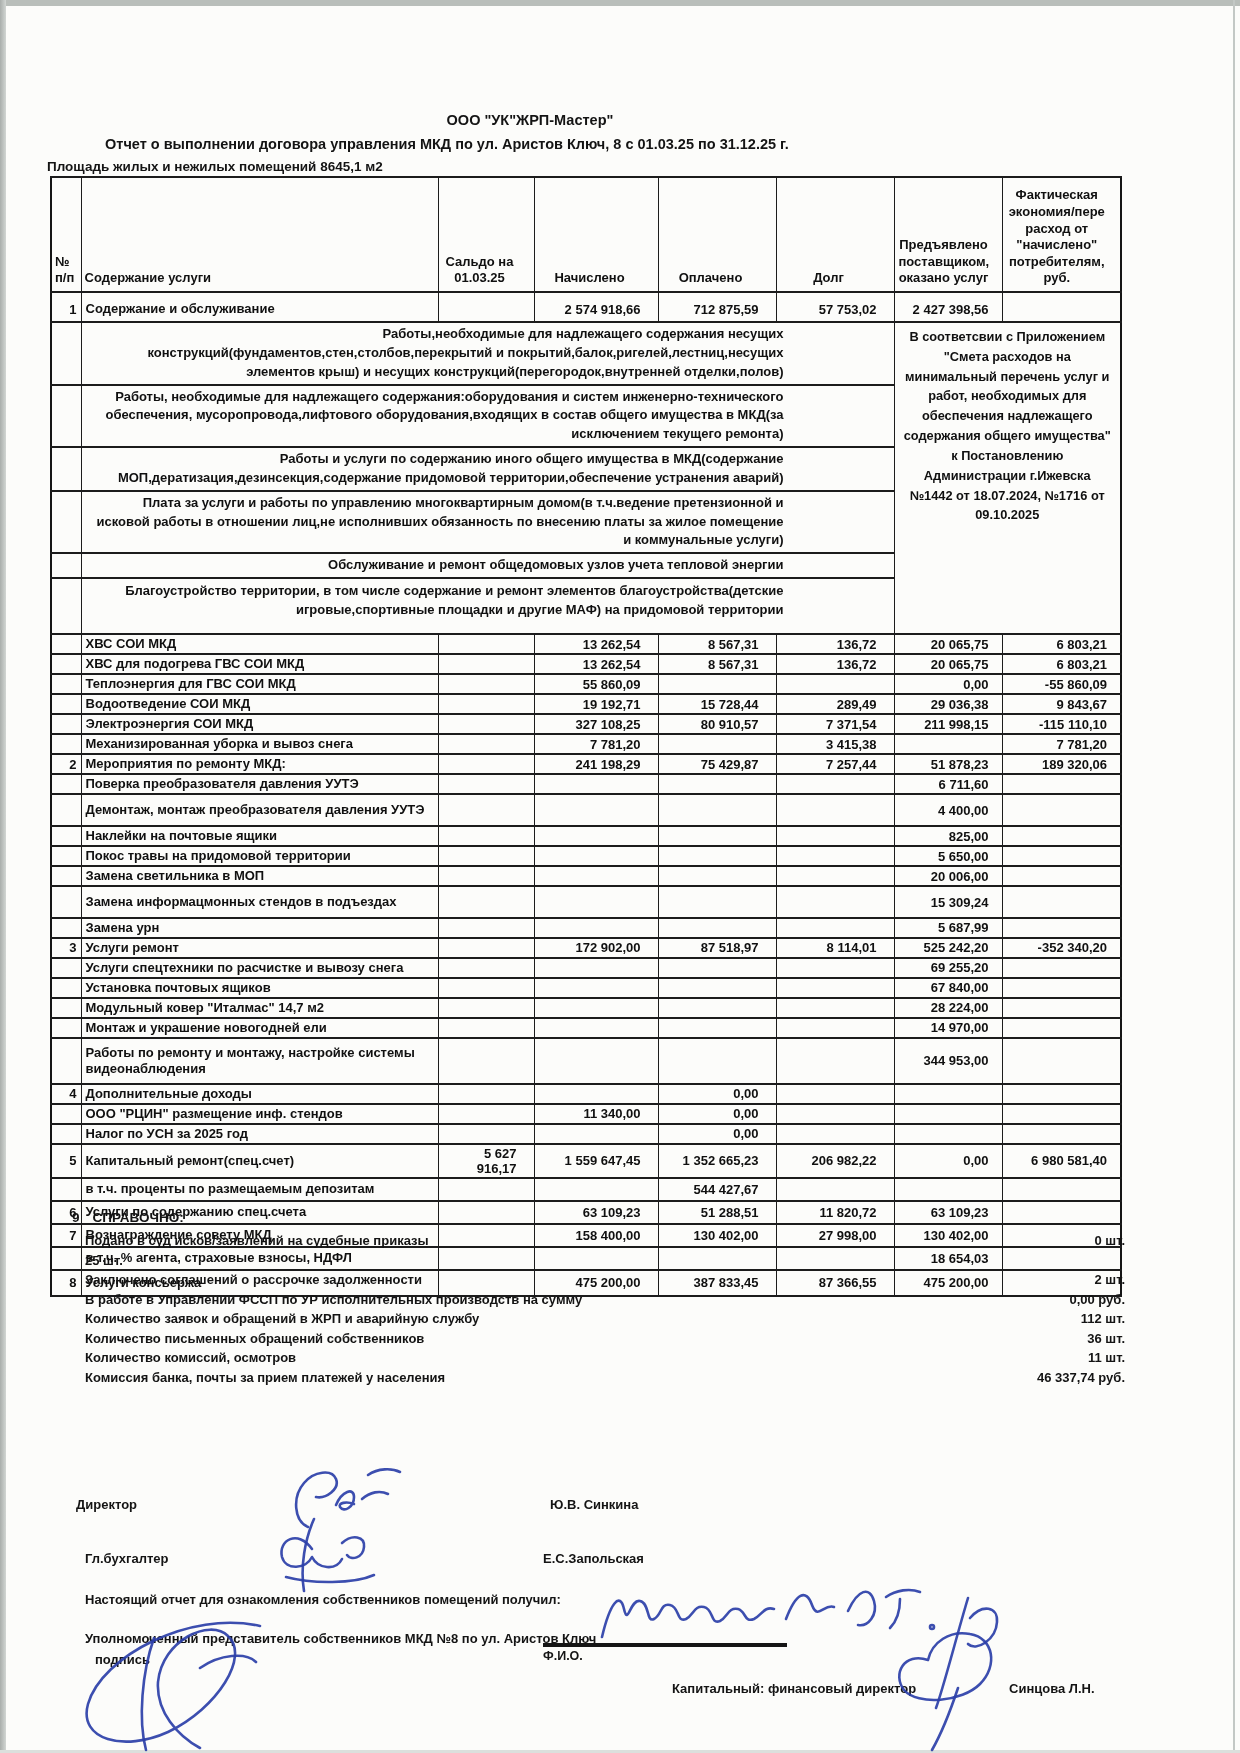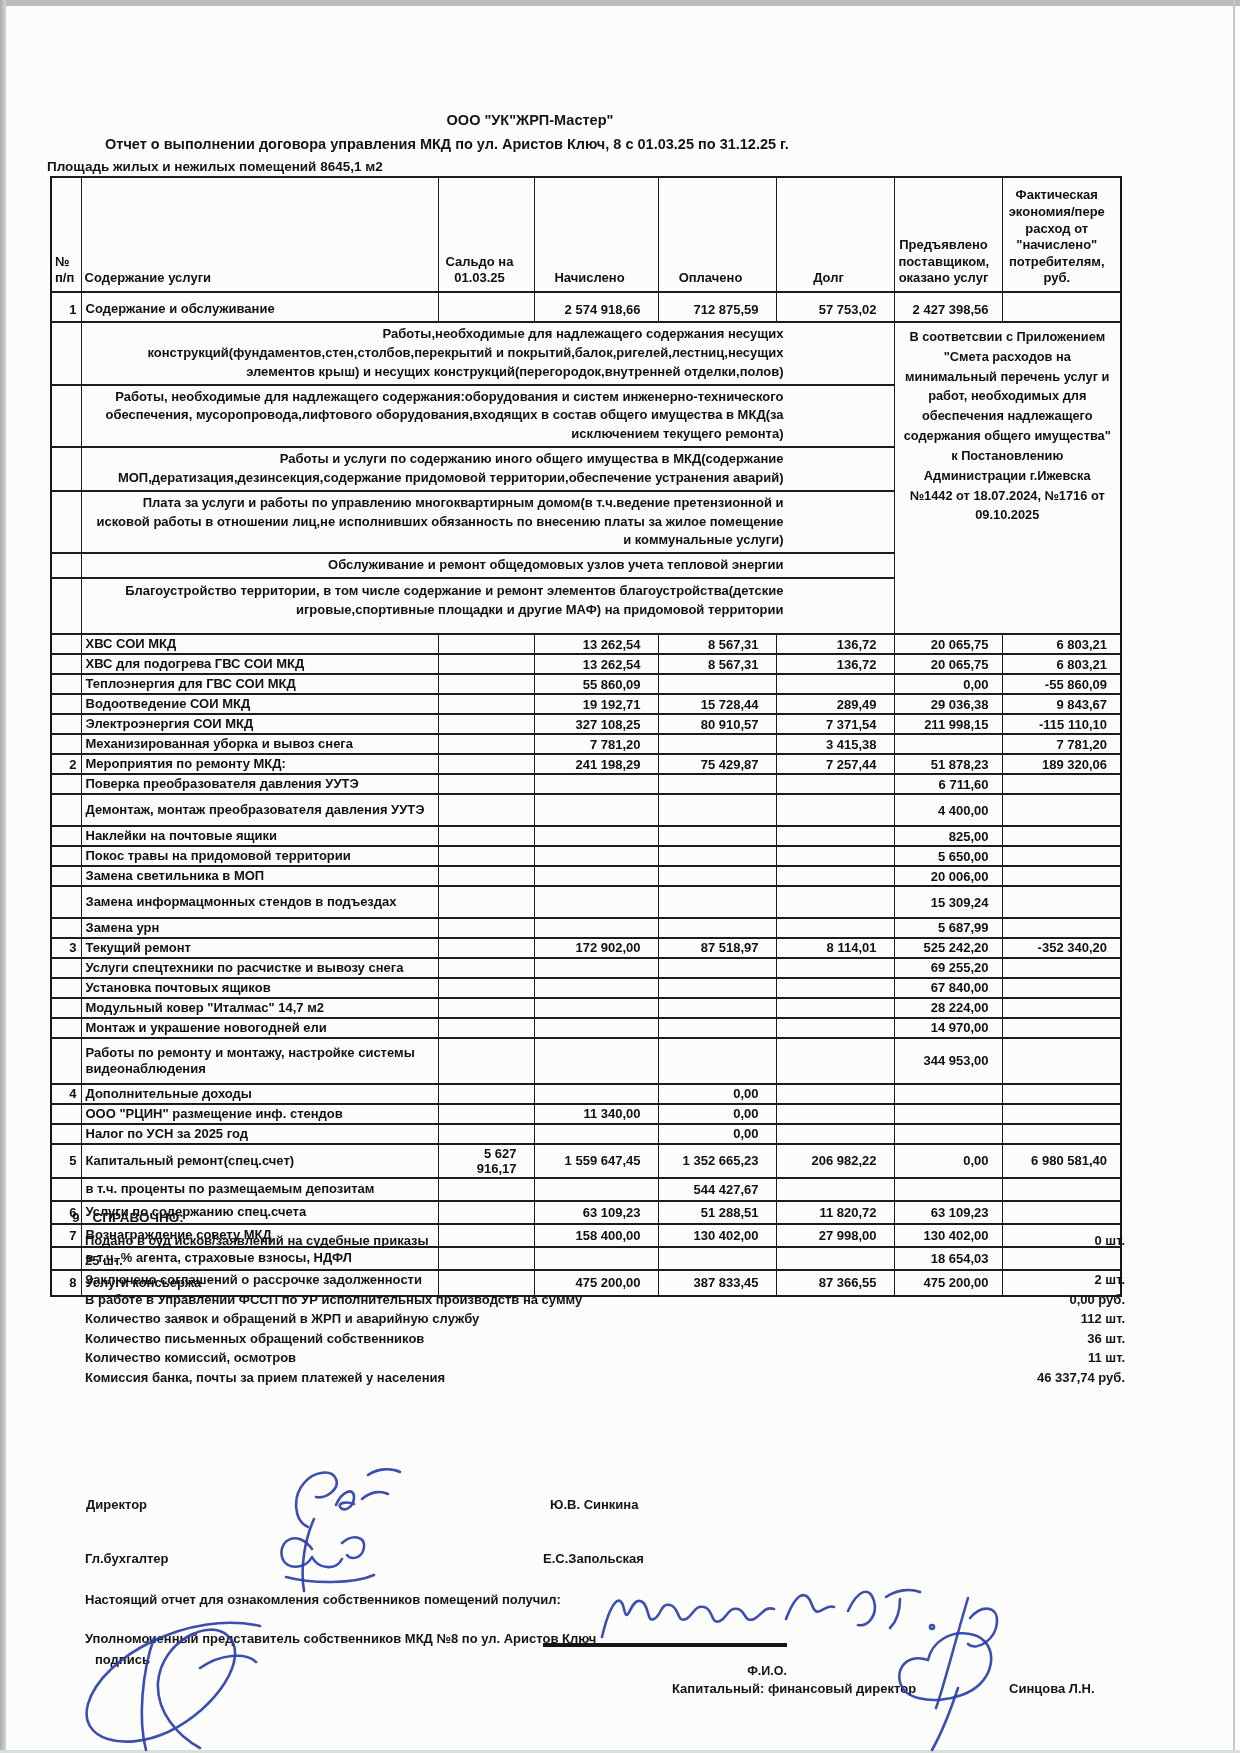--- a/index.html
+++ b/index.html
@@ -41,21 +41,21 @@
   tr.h-cap{height:26px;}
   tr.h-md{height:23px;}
 
   .ref{position:absolute;top:1210px;left:72px;width:1053px;}
   .ref-title{display:flex;gap:13px;font-weight:700;font-size:13.5px;margin-bottom:8px;}
   .ref-item{display:flex;justify-content:space-between;height:19.5px;font-size:13px;font-weight:600;padding-left:13px;}
   .ref-item .val{font-weight:600;}
 
   .abs{position:absolute;font-size:13px;font-weight:600;}
   .fio-line{position:absolute;left:543px;top:1643px;width:244px;height:3.5px;background:#151515;}
-  .fio{position:absolute;left:543px;top:1649px;width:244px;text-align:right;font-size:12.5px;font-weight:600;margin-top:15px;}
+  .fio{position:absolute;left:543px;top:1649px;width:244px;text-align:left;font-size:12.5px;font-weight:600;}
   svg.sig{position:absolute;overflow:visible;}
   svg.sig path,svg.sig circle{fill:none;stroke:#2b3fa8;stroke-width:2.6;stroke-linecap:round;stroke-linejoin:round;opacity:.92;}
 </style>
 </head>
 <body>
 
 <div class="edge-top"></div>
 <div class="edge-left"></div>
 <div class="edge-right"></div>
 <div class="edge-bottom"></div>
@@ -257,21 +257,21 @@
           <td class="c1">Замена урн</td>
           <td class="c2"></td>
           <td class="c3"></td>
           <td class="c4"></td>
           <td class="c5"></td>
           <td class="c6">5 687,99</td>
           <td class="c7"></td>
         </tr>
         <tr class="sec">
           <td class="c0">3</td>
-          <td class="c1">Текущий ремонт</td>
+          <td class="c1">Услуги ремонт</td>
           <td class="c2"></td>
           <td class="c3">172 902,00</td>
           <td class="c4">87 518,97</td>
           <td class="c5">8 114,01</td>
           <td class="c6">525 242,20</td>
           <td class="c7">-352 340,20</td>
         </tr>
         <tr>
           <td class="c0"></td>
           <td class="c1">Услуги спецтехники по расчистке и вывозу снега</td>
@@ -447,21 +447,21 @@
   <div class="ref-item">
       <span>Количество комиссий, осмотров</span>
       <span class="val">11 шт.</span>
     </div>
   <div class="ref-item">
       <span>Комиссия банка, почты за прием платежей у населения</span>
       <span class="val">46 337,74 руб.</span>
     </div>
 </div>
 
-<div class="abs" style="left:86px;top:1497px">Директор</div>
+<div class="abs" style="left:76px;top:1497px">Директор</div>
 <div class="abs" style="left:550px;top:1497px">Ю.В. Синкина</div>
 <div class="abs" style="left:85px;top:1551px">Гл.бухгалтер</div>
 <div class="abs" style="left:543px;top:1551px">Е.С.Запольская</div>
 <div class="abs" style="left:85px;top:1592px">Настоящий отчет для ознакомления собственников помещений получил:</div>
 <div class="abs" style="left:85px;top:1631px">Уполномоченный представитель собственников МКД №8 по ул. Аристов Ключ</div>
 <div class="fio-line"></div>
 <div class="fio">Ф.И.О.</div>
 <div class="abs" style="left:95px;top:1652px">подпись</div>
 <div class="abs" style="left:672px;top:1681px">Капитальный: финансовый директор</div>
 <div class="abs" style="left:1009px;top:1681px">Синцова Л.Н.</div>

